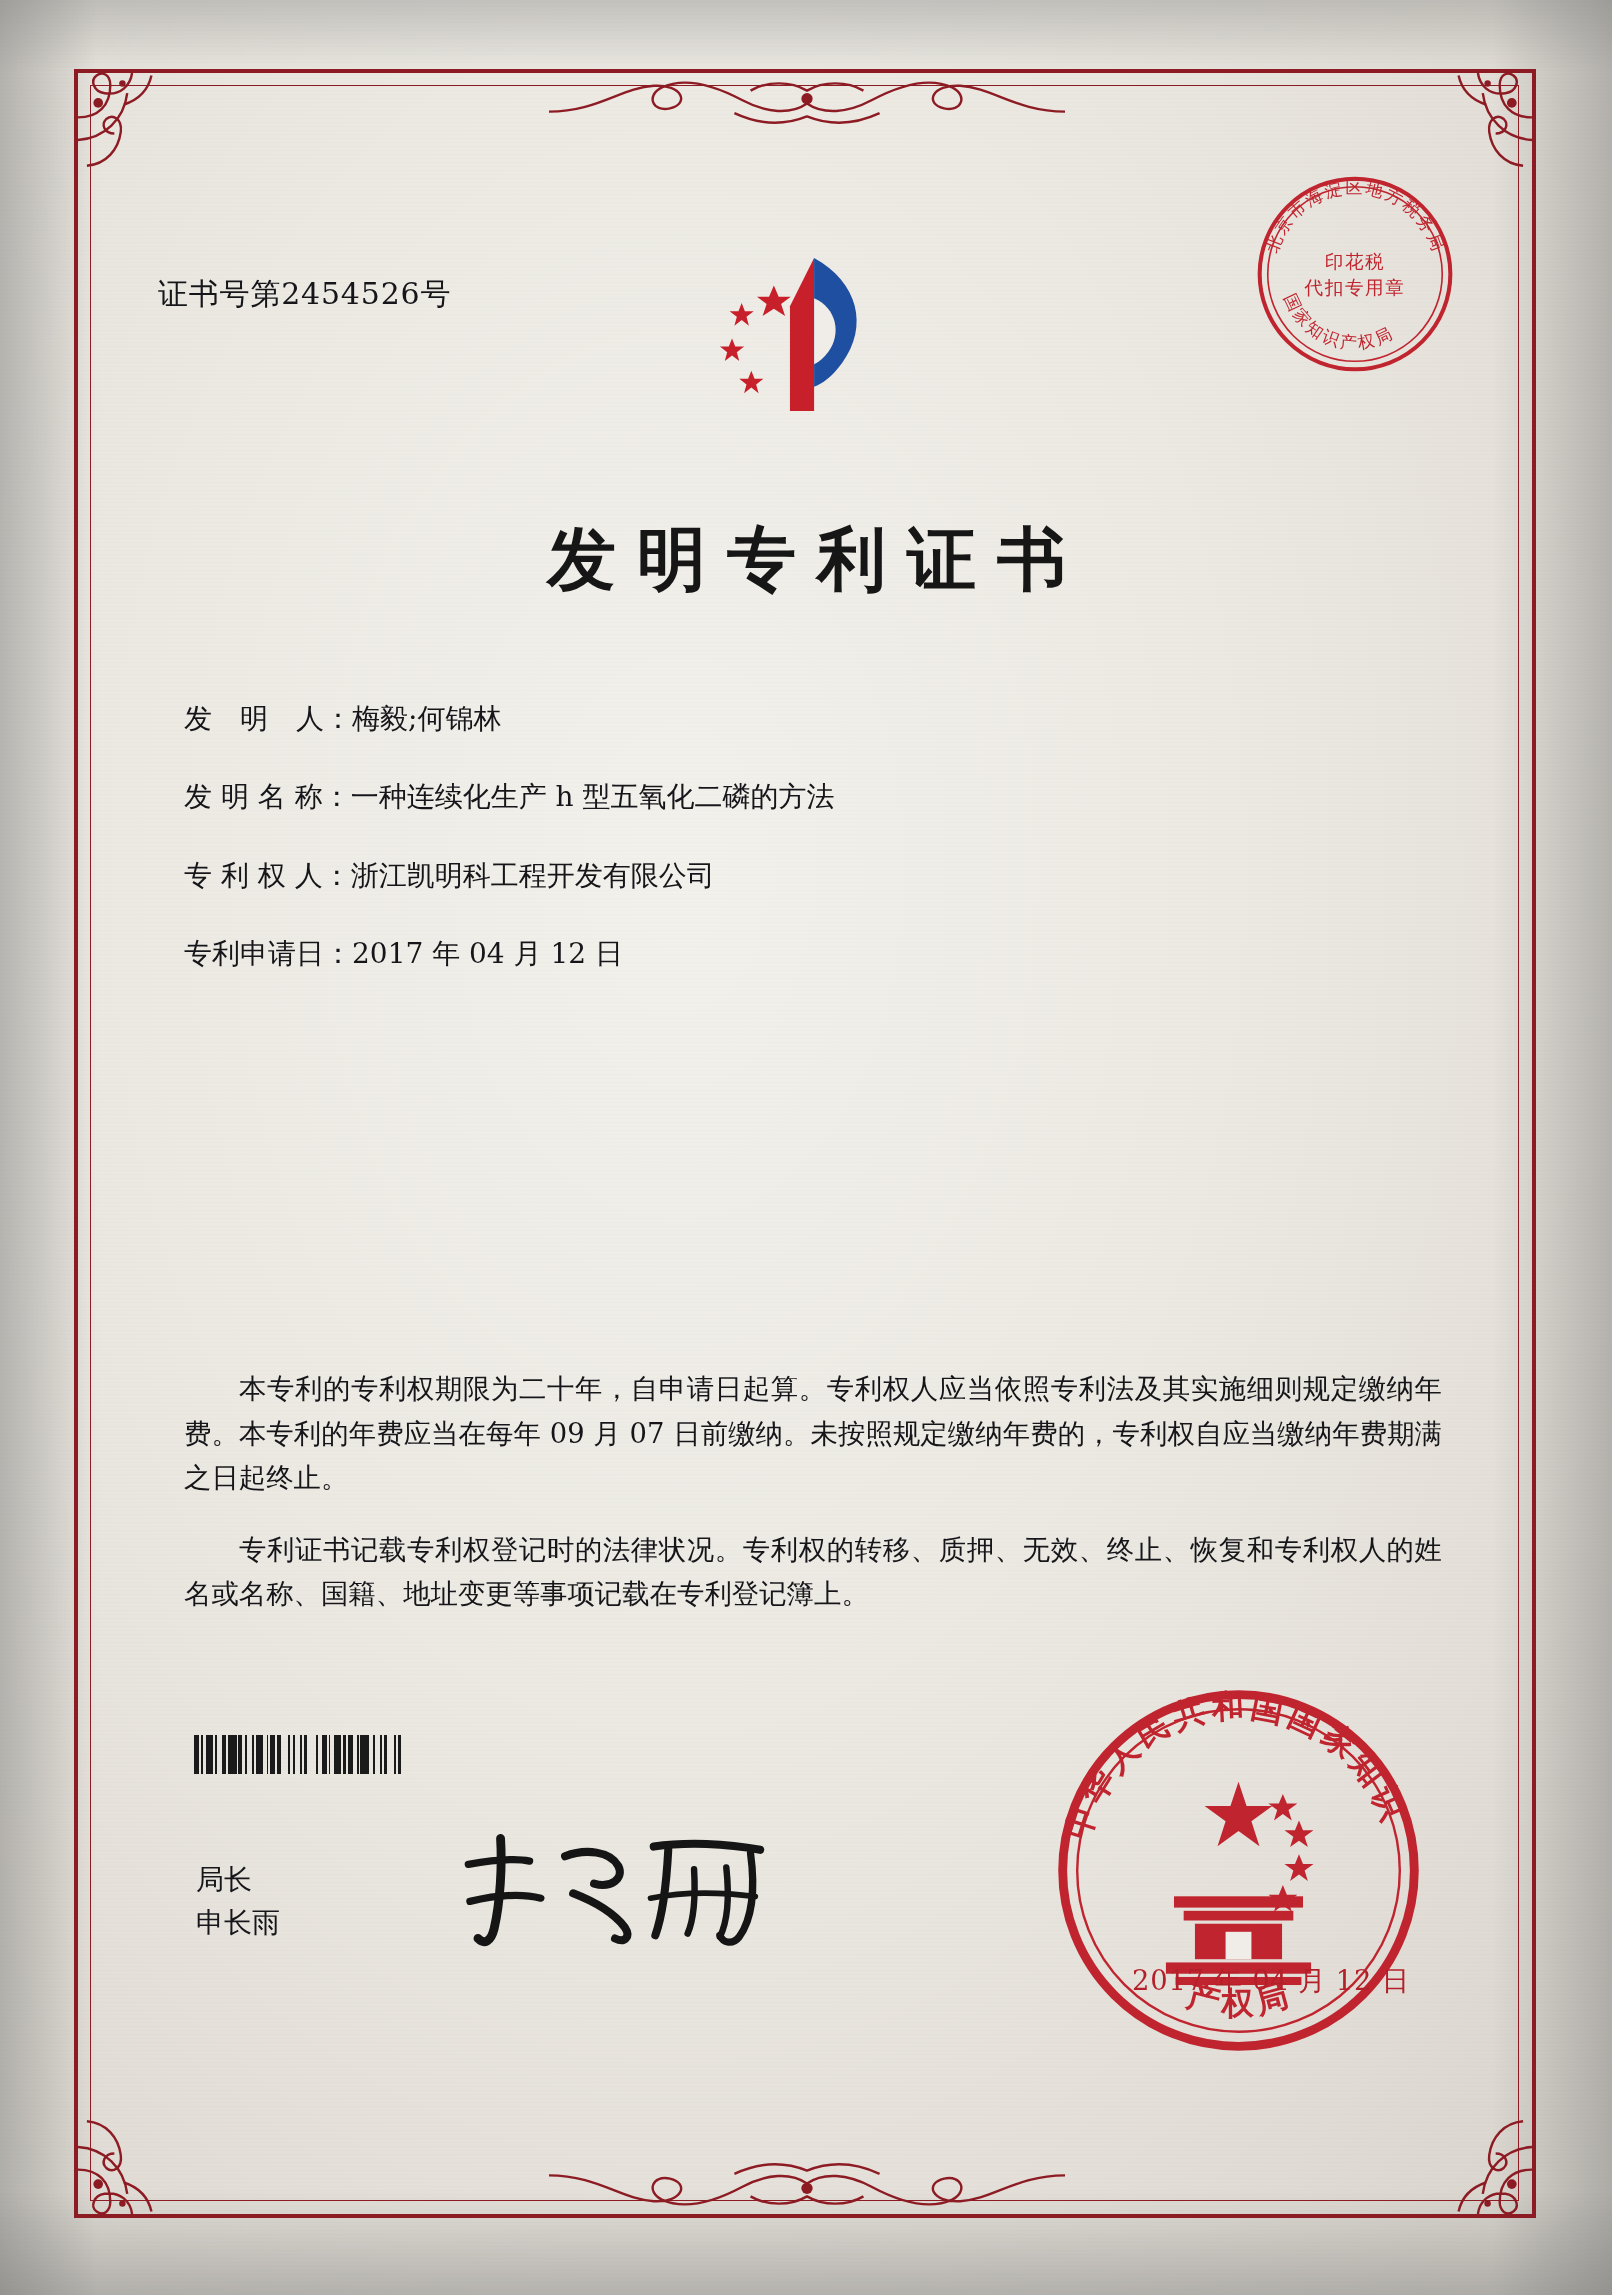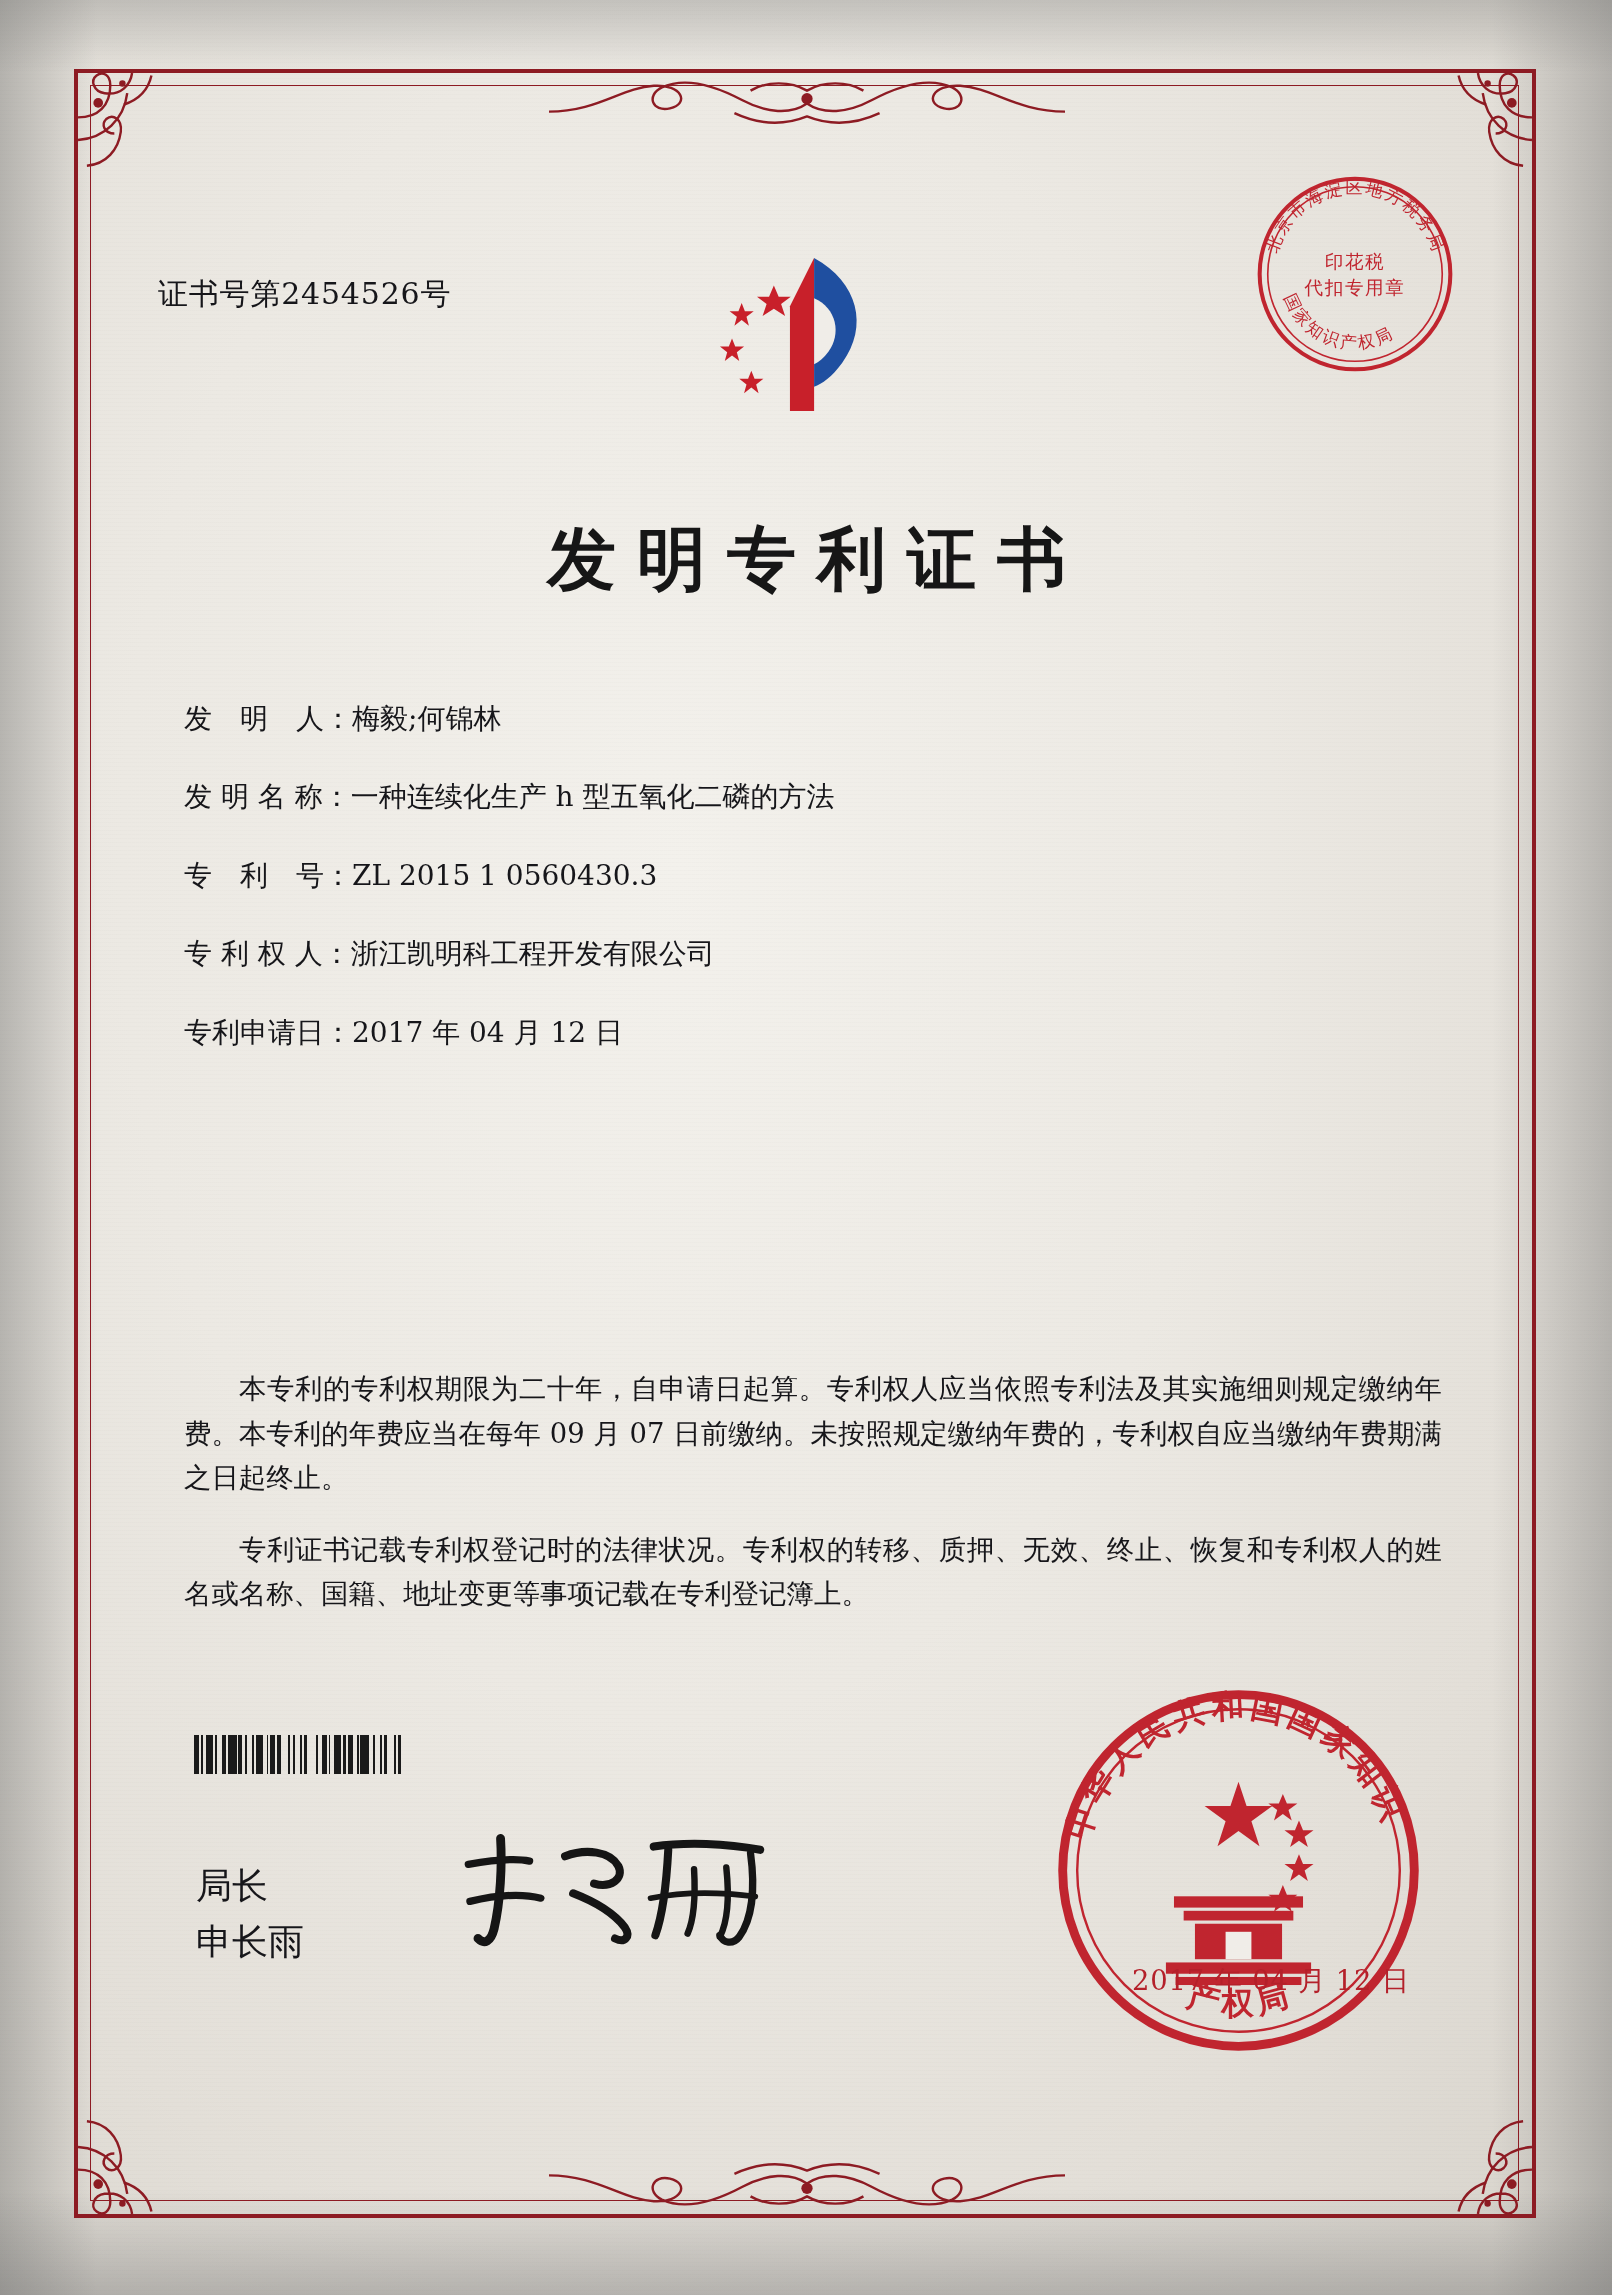--- a/index.html
+++ b/index.html
@@ -175,21 +175,21 @@
     display: block;
     background: #1a1a1a;
     height: 100%;
   }
 
   
   .sign-block {
     position: absolute;
     left: 196px;
     top: 1858px;
-    font-size: 36px;
+    font-size: 28px;
     color: #16161a;
     line-height: 1.55;
   }
   .signature {
     position: absolute;
     left: 452px;
     top: 1824px;
     width: 339px;
     height: 129px;
     color: #111;
@@ -346,24 +346,20 @@
   <div class="fields">
     <div class="field-row">
       <span class="field-label">发　明　人：</span>
       <span class="field-value">梅毅;何锦林</span>
     </div>
     <div class="field-row">
       <span class="field-label">发 明 名 称：</span>
       <span class="field-value">一种连续化生产 h 型五氧化二磷的方法</span>
     </div>
     <div class="field-row">
-      <span class="field-label">专　利　号：</span>
-      <span class="field-value">ZL 2015 1 0560430.3</span>
-    </div>
-    <div class="field-row">
       <span class="field-label">专 利 权 人：</span>
       <span class="field-value">浙江凯明科工程开发有限公司</span>
     </div>
     <div class="field-row">
       <span class="field-label">专利申请日：</span>
       <span class="field-value">2017 年 04 月 12 日</span>
     </div>
   </div>
 
   <div class="paras">

